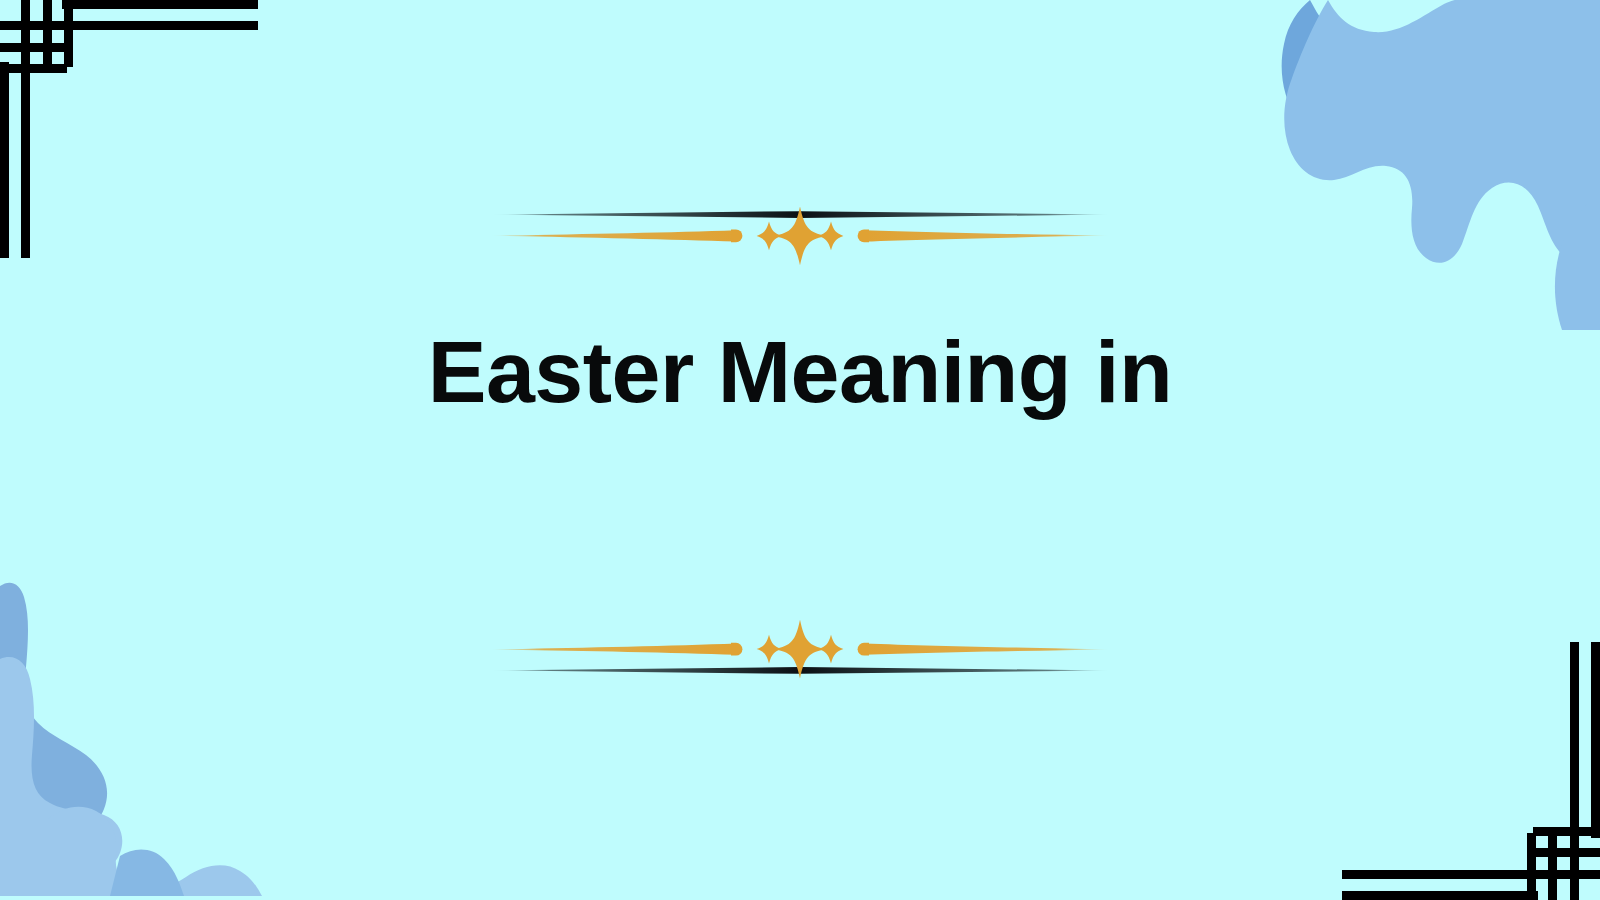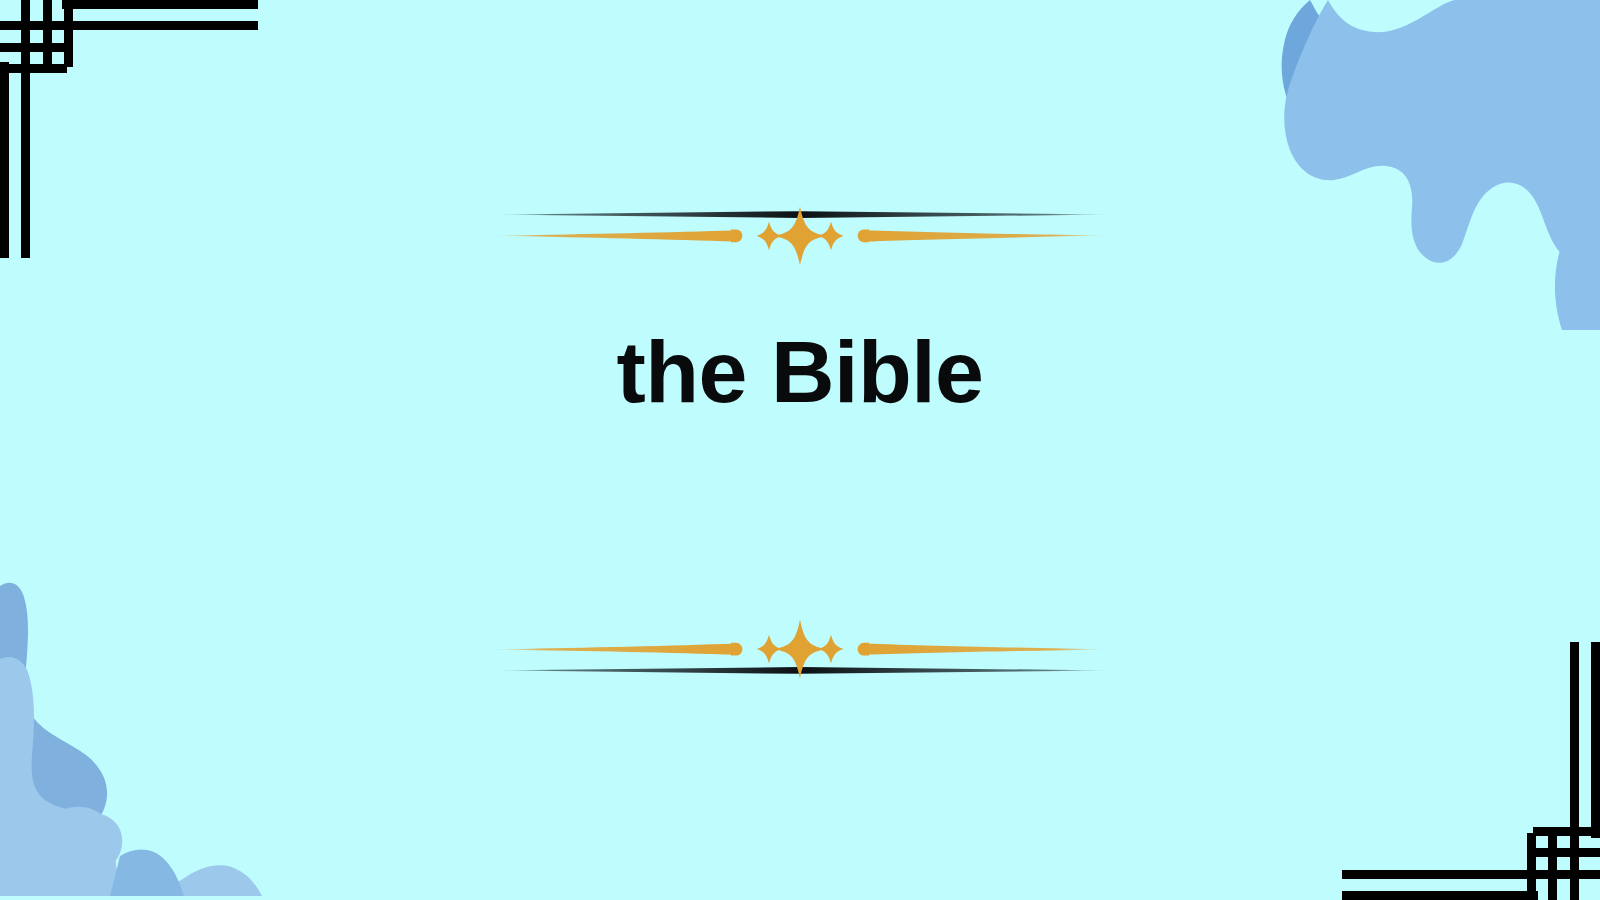--- a/index.html
+++ b/index.html
@@ -186,21 +186,21 @@
 
       <path fill="#e0a233" d="M310,3.5 C314.5,24.5 318.5,29.5 336,32.9 C318.5,36.3 314.5,41.3 310,62.3
                C305.5,41.3 301.5,36.3 284,32.9 C301.5,29.5 305.5,24.5 310,3.5 Z"></path>
 
       <path fill="#e0a233" d="M341,18.6 C343.6,27.8 346.2,30.4 353.4,32.9 C346.2,35.4 343.6,38.0 341,47.2
                C338.4,38.0 335.8,35.4 328.6,32.9 C335.8,30.4 338.4,27.8 341,18.6 Z"></path>
     </svg>
   </div>
 
   <div class="title-block">
-    <span class="title-line">the Bible</span>
+    <span class="title-line">Easter Meaning in</span>
   </div>
 
   <div class="divider divider-bottom">
     <svg width="620" height="70" viewBox="0 0 620 70" xmlns="http://www.w3.org/2000/svg">
       <defs>
         <linearGradient id="fadeDarkBot" x1="0" y1="0" x2="1" y2="0">
           <stop offset="0" stop-color="#0b1014" stop-opacity="0"></stop>
           <stop offset="0.10" stop-color="#0b1014" stop-opacity="0.55"></stop>
           <stop offset="0.50" stop-color="#0b1014" stop-opacity="1"></stop>
           <stop offset="0.90" stop-color="#0b1014" stop-opacity="0.55"></stop>

